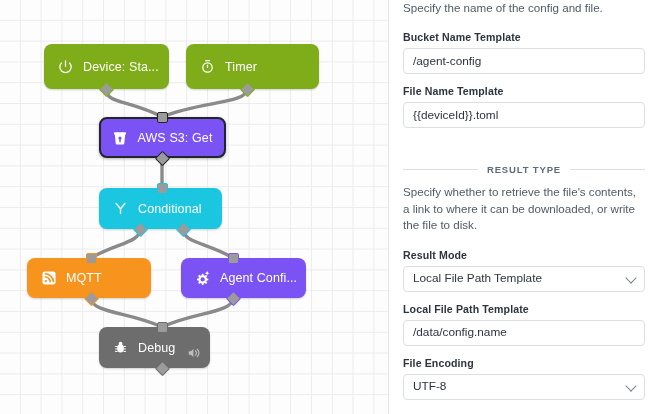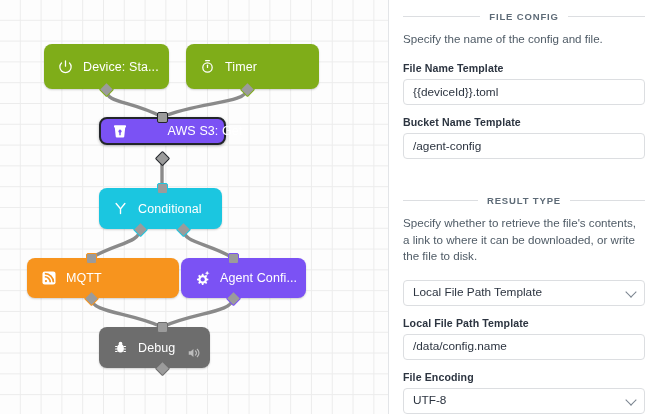--- a/index.html
+++ b/index.html
@@ -172,21 +172,21 @@
         <svg width="15" height="15" viewBox="0 0 24 24" fill="none" stroke="#fff" stroke-width="2" stroke-linecap="round">
           <circle cx="12" cy="13.5" r="7.5"></circle>
           <path d="M12 13.5 L12 9.8"></path>
           <path d="M9 2.6 L15 2.6"></path>
         </svg>
       </span>
       <span>Timer</span>
     </div>
     <div class="port out pb-green" style="left:241.5px; top:83.5px;"></div>
 
-    <div class="node n-purple selected" style="left:99px; top:117px; width:127px; height:28px;gap:30px;">
+    <div class="node n-purple selected" style="left:99px; top:117px; width:127px; height:41px;">
       <span class="nicon">
         <svg width="16" height="16" viewBox="0 0 24 24">
           <path d="M4 5 H20 L18.4 20.2 A1.6 1.6 0 0 1 16.8 21.6 H7.2 A1.6 1.6 0 0 1 5.6 20.2 Z" fill="#fff"></path>
           <rect x="3" y="3.2" width="18" height="3.4" rx="1" fill="#fff"></rect>
           <circle cx="12" cy="12.2" r="2.3" fill="#7b52f4"></circle>
           <rect x="10.9" y="13.4" width="2.2" height="5" fill="#7b52f4"></rect>
         </svg>
       </span>
       <span>AWS S3: Get</span>
     </div>
@@ -199,21 +199,21 @@
           <path d="M5 4 L12 12.5 L12 20"></path>
           <path d="M19 4 L12 12.5"></path>
         </svg>
       </span>
       <span>Conditional</span>
     </div>
     <div class="port in pb-cyan" style="left:156.5px; top:182.5px;"></div>
     <div class="port out pb-cyan" style="left:134.5px; top:223.5px;"></div>
     <div class="port out pb-cyan" style="left:177.5px; top:223.5px;"></div>
 
-    <div class="node n-orange" style="left:27px; top:258px; width:152px; height:40px;text-align:right;">
+    <div class="node n-orange" style="left:27px; top:258px; width:124px; height:40px;text-align:right;">
       <span class="nicon">
         <svg width="16" height="16" viewBox="0 0 24 24">
           <rect x="2.2" y="2.2" width="19.6" height="19.6" rx="3.4" fill="#fff"></rect>
           <g fill="#f7941e">
             <circle cx="7.4" cy="16.6" r="1.7"></circle>
             <path d="M5.7 11.4 A6.9 6.9 0 0 1 12.6 18.3 H15.1 A9.4 9.4 0 0 0 5.7 8.9 Z"></path>
             <path d="M5.7 6.6 A11.7 11.7 0 0 1 17.4 18.3 H19.9 A14.2 14.2 0 0 0 5.7 4.1 Z"></path>
           </g>
         </svg>
       </span>
@@ -256,47 +256,43 @@
           <path d="M17.6 3.6 A8.6 8.6 0 0 1 17.6 16.4"></path>
         </svg>
       </span>
     </div>
     <div class="port in pb-gray" style="left:156.5px; top:321.5px;"></div>
     <div class="port out pb-gray" style="left:156.5px; top:362.5px;"></div>
   </div>
 
   <div id="panel">
 
-    <div class="section-head">
-      <span class="rule"></span>
-      <span class="stitle">FILE CONFIG</span>
-      <span class="rule"></span>
-    </div>
     <p class="helptext">Specify the name of the config and file.</p>
+
+    <div class="field">
+      <label>Bucket Name Template</label>
+      <div class="control">/agent-config</div>
+    </div>
 
     <div class="field">
       <label>File Name Template</label>
       <div class="control">{{deviceId}}.toml</div>
-    </div>
-
-    <div class="field">
-      <label>Bucket Name Template</label>
-      <div class="control">/agent-config</div>
     </div>
 
     <div class="spacer-lg"></div>
 
     <div class="section-head">
       <span class="rule"></span>
       <span class="stitle">RESULT TYPE</span>
       <span class="rule"></span>
     </div>
     <p class="helptext">Specify whether to retrieve the file's contents, a link to where it can be downloaded, or write the file to disk.</p>
 
     <div class="field">
+      <label>Result Mode</label>
       <div class="control select">
         <span>Local File Path Template</span>
         <span class="chev"></span>
       </div>
     </div>
 
     <div class="field">
       <label>Local File Path Template</label>
       <div class="control">/data/config.name</div>
     </div>

